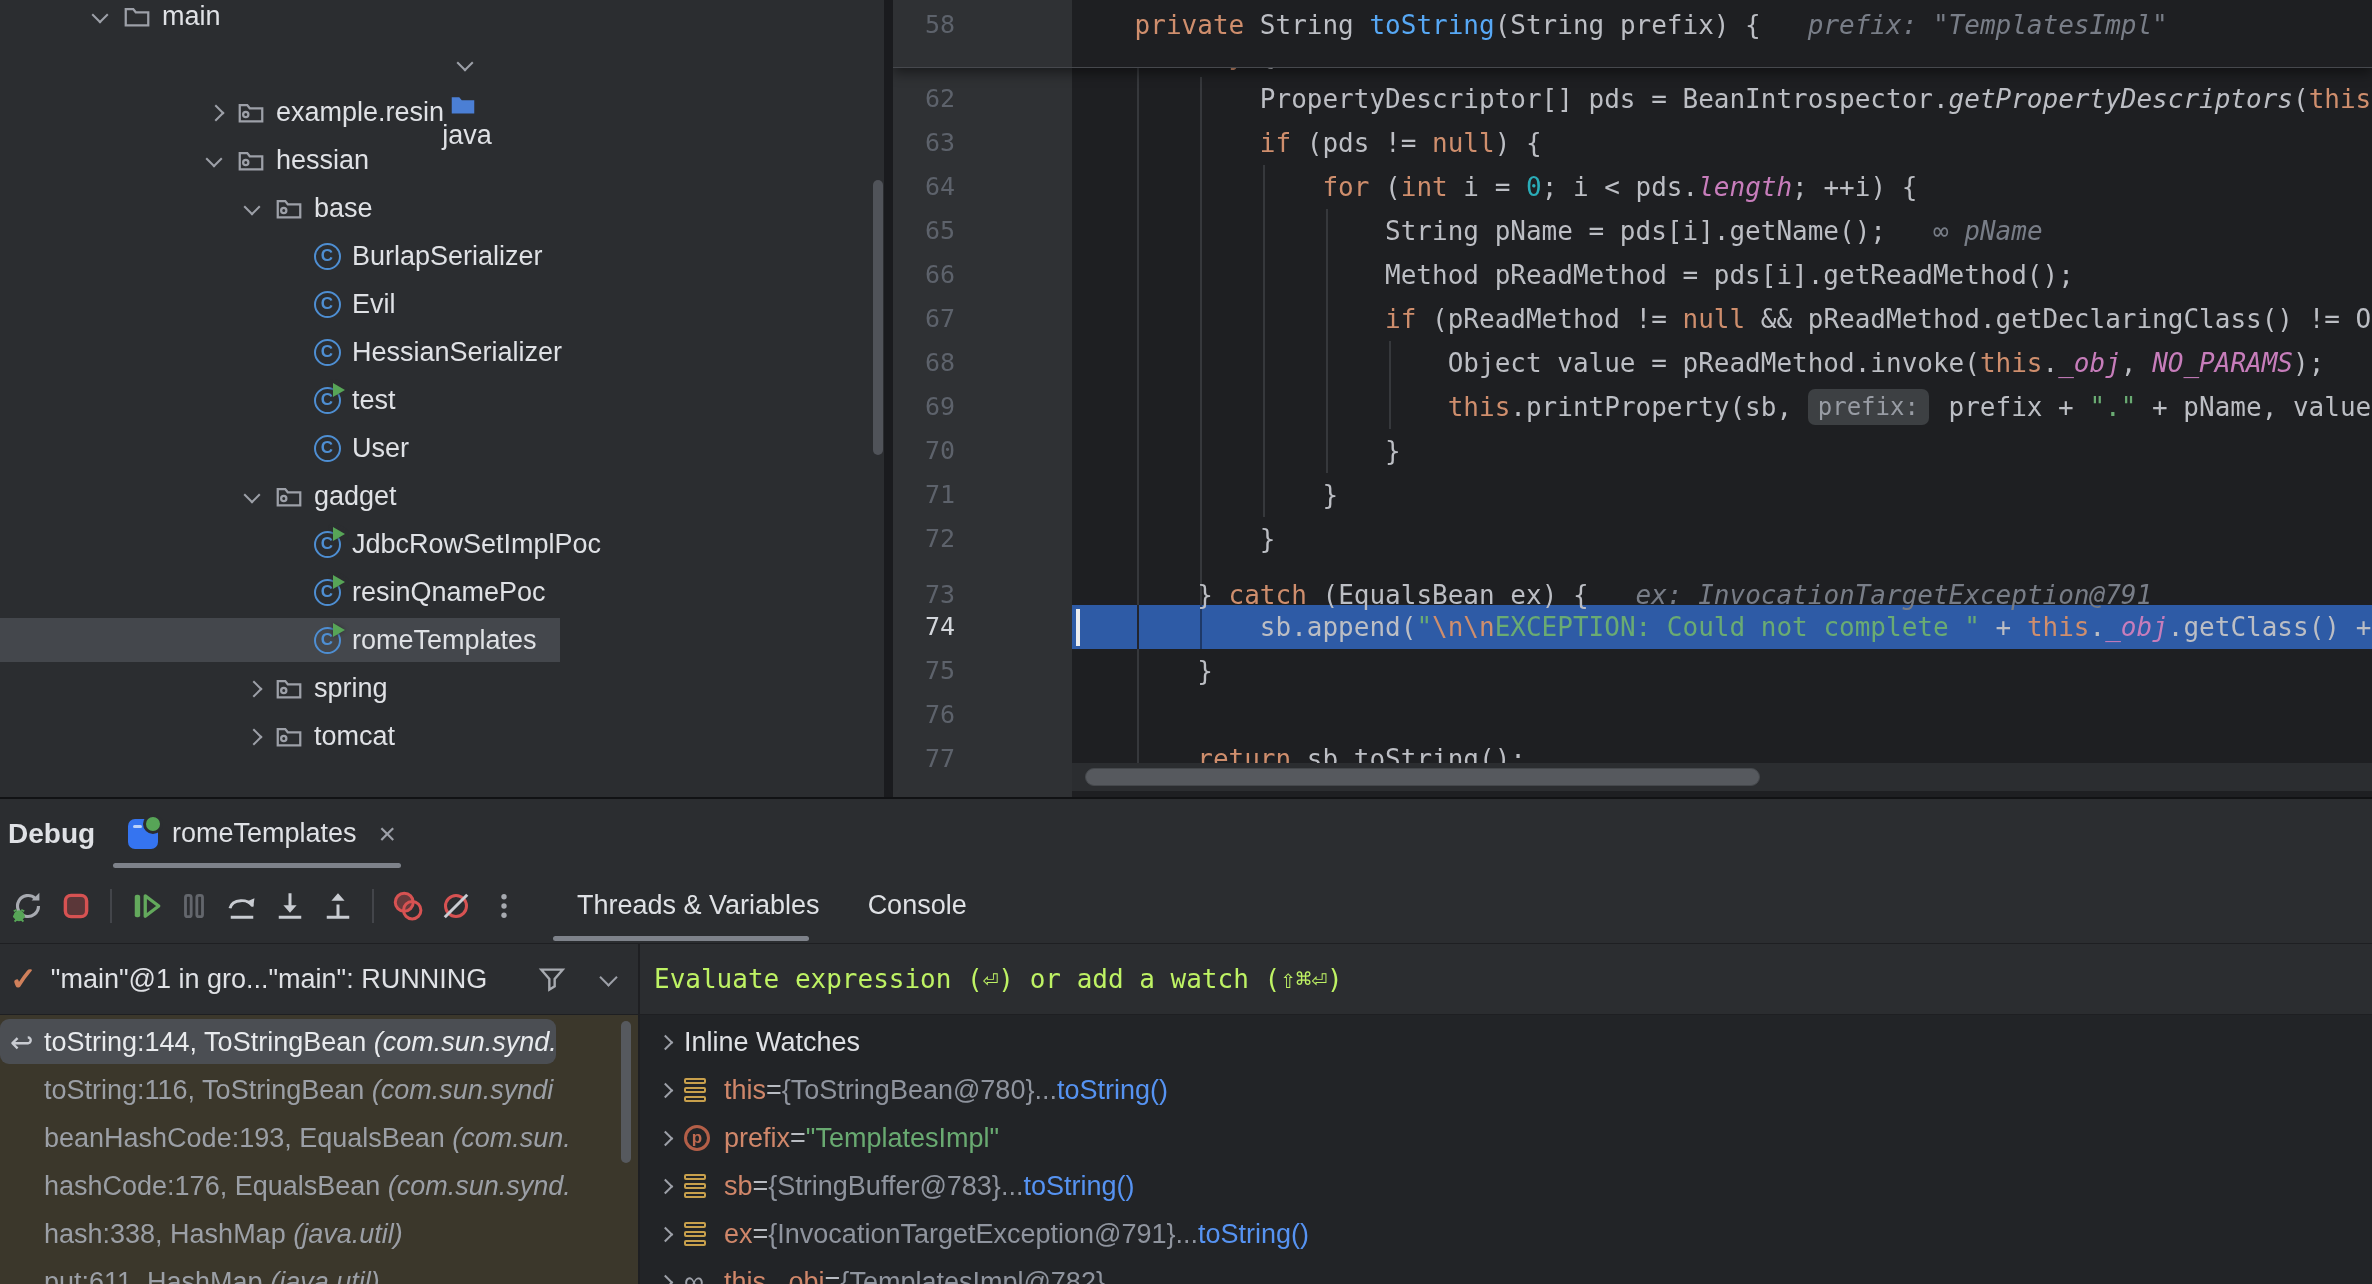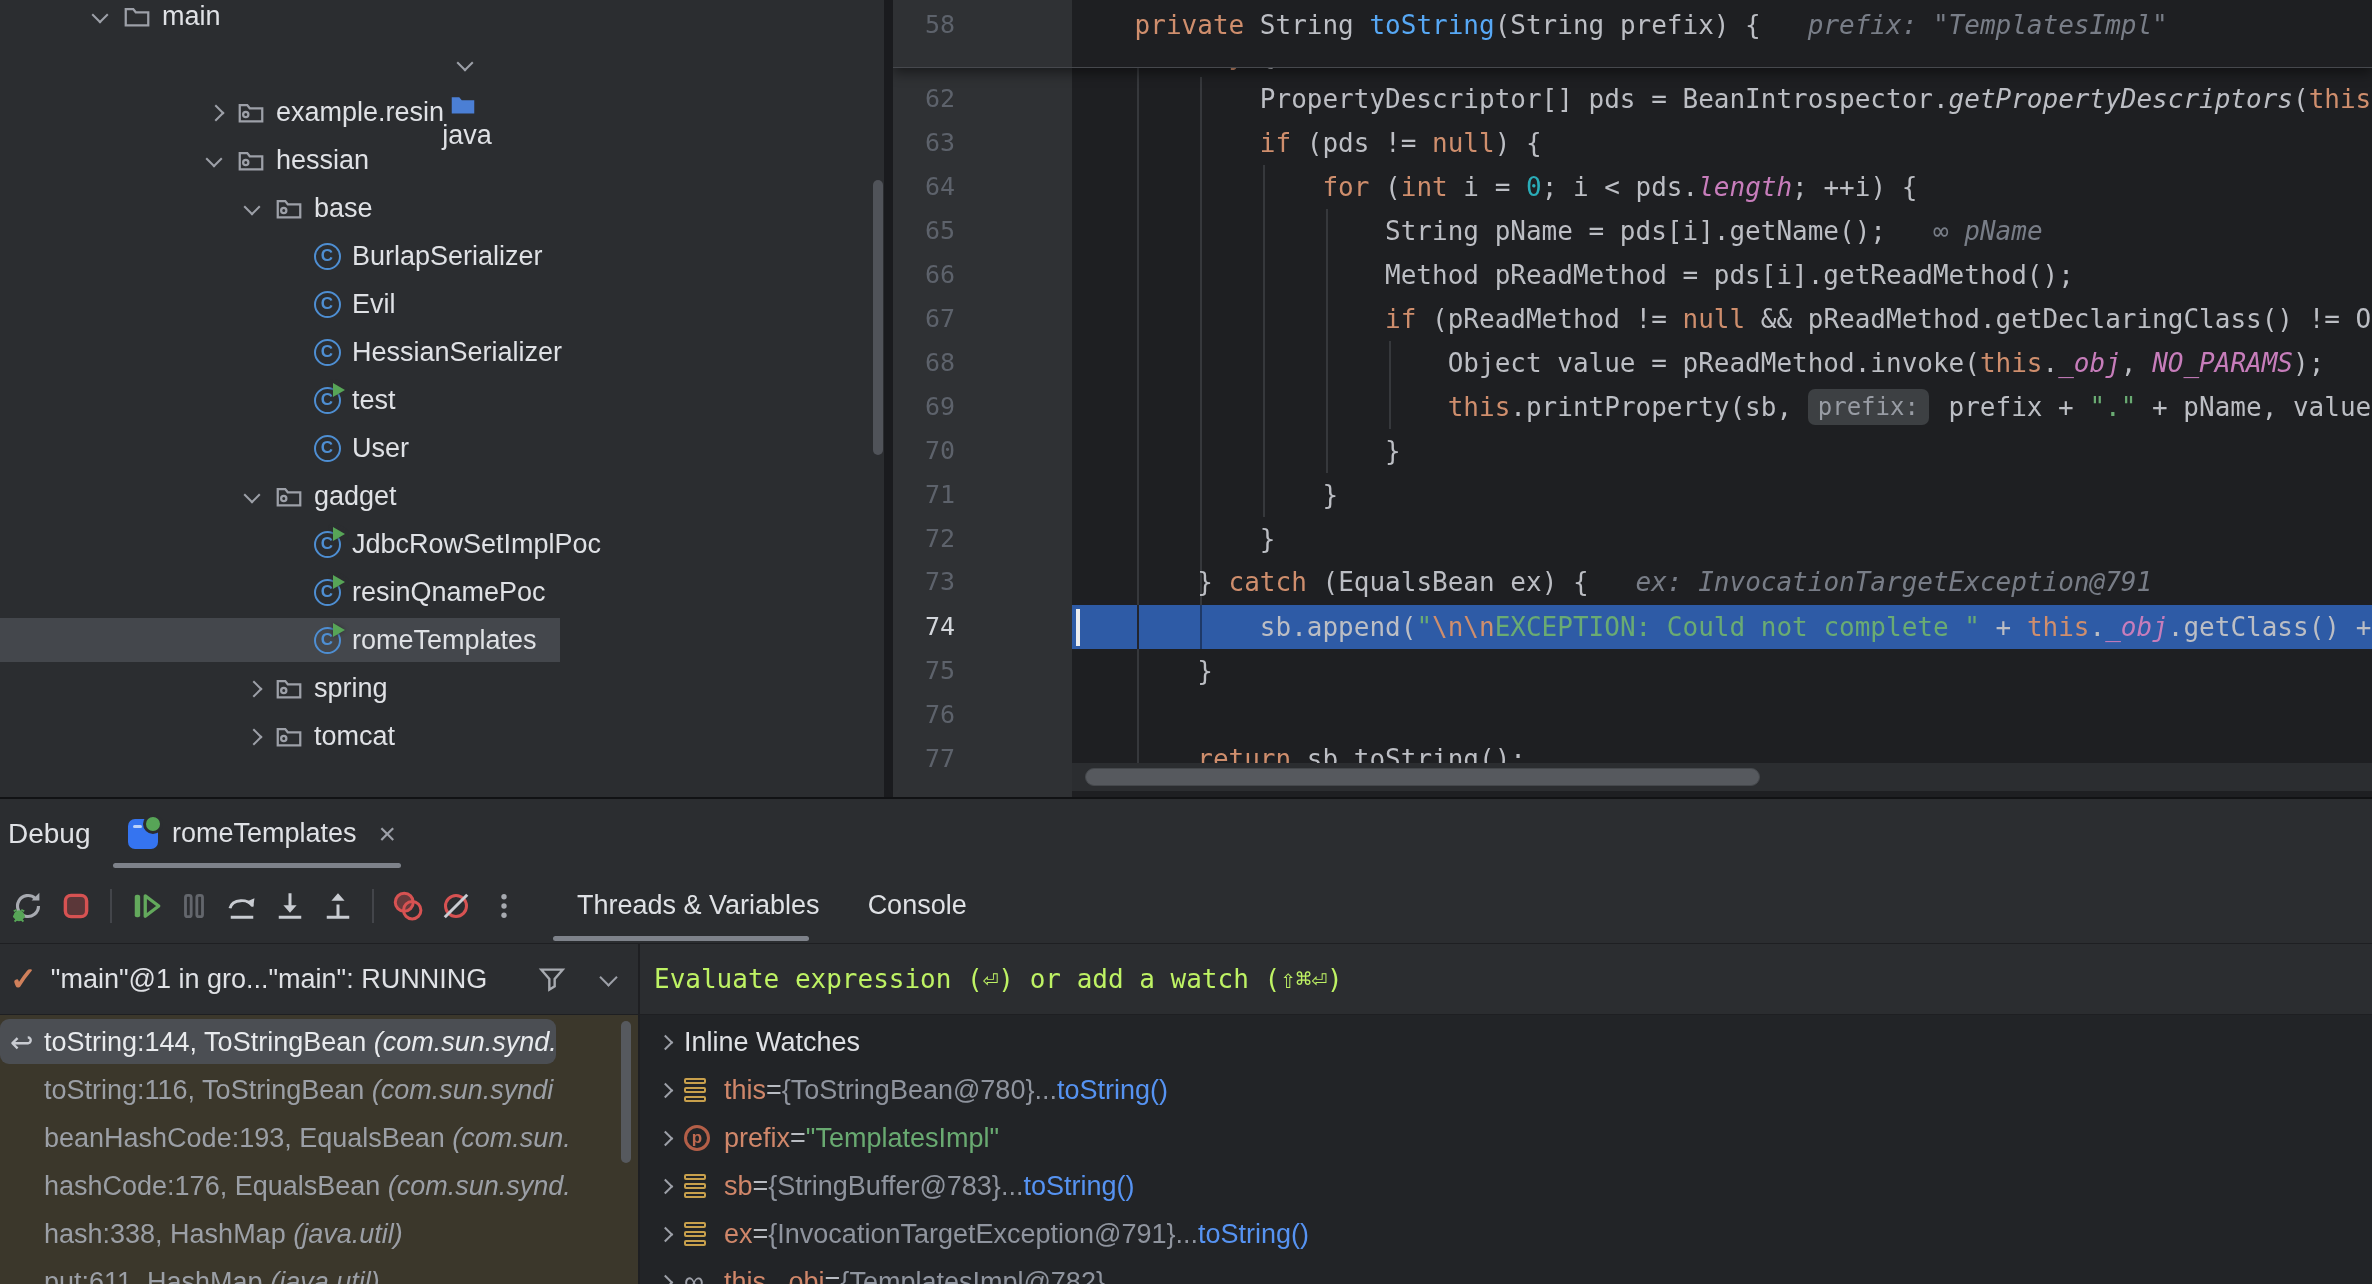--- a/index.html
+++ b/index.html
@@ -59,21 +59,21 @@
   .sticky .gb { position:absolute; left:0; top:0; bottom:0; width:179px; background:#2f3134; }
   .sticky .lnum { line-height:50px; }
   .sticky .lcode { line-height:50px; }
   .hs-track { position:absolute; left:179px; right:0; top:763px; height:28px; background:#2b2d30; z-index:5; }
   .hs-thumb { position:absolute; left:13px; top:5px; width:675px; height:18px; background:#56595e;
       border:1px solid #45484c; border-radius:9px; }
 
   
   .debug { height:487px; background:#2b2d30; border-top:2px solid #111214; display:flex; flex-direction:column; }
   .dhead { height:69px; display:flex; align-items:center; position:relative; flex:none; }
-  .dtitle { margin-left:8px; font-weight:400; font-size:28px; color:#dfe1e5; }
+  .dtitle { margin-left:8px; font-weight:700; font-size:28px; color:#dfe1e5; }
   .dtab { position:absolute; left:128px; top:0; height:100%; display:flex; align-items:center; cursor:pointer; }
   .dtab-icon { width:30px; height:30px; background:#3574f0; border-radius:7px; position:relative; flex:none; }
   .dtab-icon::before { content:''; position:absolute; left:5px; top:6px; width:9px; height:3px; background:#bcd2f8; border-radius:2px; }
   .dtab-icon::after { content:''; position:absolute; right:-5px; top:-5px; width:14px; height:14px;
       background:#57a557; border-radius:50%; border:3px solid #2b2d30; }
   .dtab-label { color:#dfe1e5; font-size:27px; margin-left:14px; }
   .dtab-close { color:#9da0a8; font-size:30px; margin-left:22px; line-height:1; }
   .dtab-underline { position:absolute; left:113px; bottom:0; width:288px; height:5px; background:#7e828a; border-radius:3px; }
   .dtoolbar { height:75px; display:flex; align-items:center; padding-left:4px; position:relative; flex:none; }
   .tbtn { width:48px; height:48px; display:flex; align-items:center; justify-content:center;
@@ -288,21 +288,21 @@
         <div class="eline" style="top: 121px;"><span class="lnum">63</span><span class="lcode"><span class="seg-t">            </span><span class="seg-k">if</span><span class="seg-t"> (pds != </span><span class="seg-k">null</span><span class="seg-t">) {</span></span></div>
         <div class="eline" style="top: 165px;"><span class="lnum">64</span><span class="lcode"><span class="seg-t">                </span><span class="seg-k">for</span><span class="seg-t"> (</span><span class="seg-k">int</span><span class="seg-t"> i = </span><span class="seg-n">0</span><span class="seg-t">; i &lt; pds.</span><span class="seg-f">length</span><span class="seg-t">; ++i) {</span></span></div>
         <div class="eline" style="top: 209px;"><span class="lnum">65</span><span class="lcode"><span class="seg-t">                    String pName = pds[i].getName();</span><span class="seg-wi">   ∞ </span><span class="seg-h">pName</span></span></div>
         <div class="eline" style="top: 253px;"><span class="lnum">66</span><span class="lcode"><span class="seg-t">                    Method pReadMethod = pds[i].getReadMethod();</span></span></div>
         <div class="eline" style="top: 297px;"><span class="lnum">67</span><span class="lcode"><span class="seg-t">                    </span><span class="seg-k">if</span><span class="seg-t"> (pReadMethod != </span><span class="seg-k">null</span><span class="seg-t"> &amp;&amp; pReadMethod.getDeclaringClass() != O</span></span></div>
         <div class="eline" style="top: 341px;"><span class="lnum">68</span><span class="lcode"><span class="seg-t">                        Object value = pReadMethod.invoke(</span><span class="seg-k">this</span><span class="seg-t">.</span><span class="seg-f">_obj</span><span class="seg-t">, </span><span class="seg-f">NO_PARAMS</span><span class="seg-t">);</span></span></div>
         <div class="eline" style="top: 385px;"><span class="lnum">69</span><span class="lcode"><span class="seg-t">                        </span><span class="seg-k">this</span><span class="seg-t">.printProperty(sb, </span><span class="seg-chip">prefix:</span><span class="seg-t"> prefix + </span><span class="seg-s">"."</span><span class="seg-t"> + pName, value);</span></span></div>
         <div class="eline" style="top: 429px;"><span class="lnum">70</span><span class="lcode"><span class="seg-t">                    }</span></span></div>
         <div class="eline" style="top: 473px;"><span class="lnum">71</span><span class="lcode"><span class="seg-t">                }</span></span></div>
         <div class="eline" style="top: 517px;"><span class="lnum">72</span><span class="lcode"><span class="seg-t">            }</span></span></div>
-        <div class="eline" style="top: 560px;"><span class="lnum">73</span><span class="lcode"><span class="seg-t">        } </span><span class="seg-k">catch</span><span class="seg-t"> (EqualsBean ex) {</span><span class="seg-h">   ex: InvocationTargetException@791</span></span></div>
+        <div class="eline" style="top: 573px;"><span class="lnum">73</span><span class="lcode"><span class="seg-t">        } </span><span class="seg-k">catch</span><span class="seg-t"> (EqualsBean ex) {</span><span class="seg-h">   ex: InvocationTargetException@791</span></span></div>
         <div class="eline" style="top: 605px;"><span class="lnum cur">74</span><span class="lcode"><span class="seg-t">            sb.append(</span><span class="seg-s">"</span><span class="seg-e">\n\n</span><span class="seg-s">EXCEPTION: Could not complete "</span><span class="seg-t"> + </span><span class="seg-k">this</span><span class="seg-t">.</span><span class="seg-f">_obj</span><span class="seg-t">.getClass() +</span></span></div>
         <div class="eline" style="top: 649px;"><span class="lnum">75</span><span class="lcode"><span class="seg-t">        }</span></span></div>
         <div class="eline" style="top: 693px;"><span class="lnum">76</span><span class="lcode"><span class="seg-t"></span></span></div>
         <div class="eline" style="top: 737px;"><span class="lnum">77</span><span class="lcode"><span class="seg-t">        </span><span class="seg-k">return</span><span class="seg-t"> sb.toString();</span></span></div>
       </div>
     <div class="caret"></div>
 
     <div class="sticky">
       <div class="gb"></div>
       <span class="lnum">58</span>

